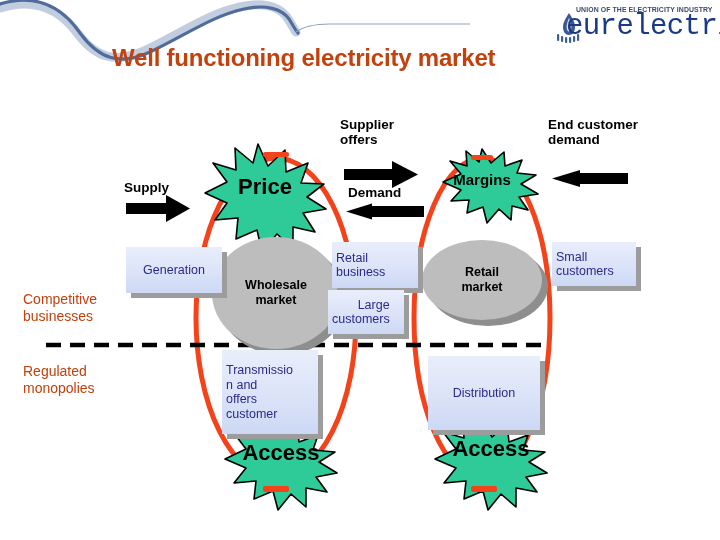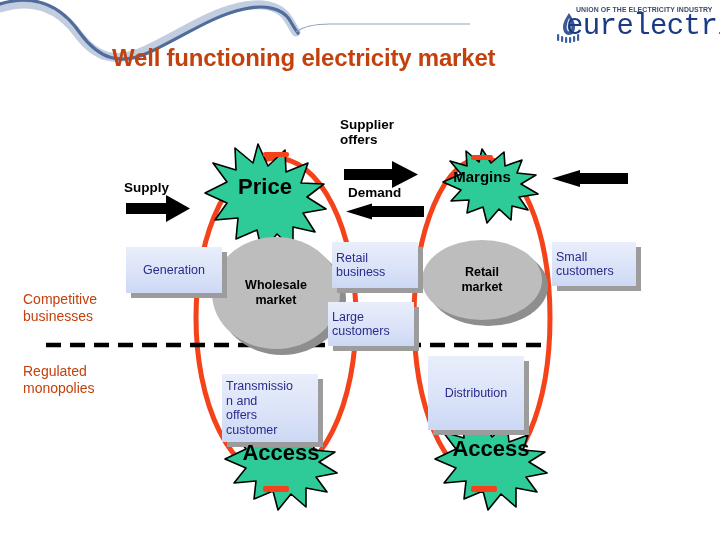--- a/index.html
+++ b/index.html
@@ -63,21 +63,21 @@
     box-shadow:6px 6px 0 0 #8e8e8e;
     color:#000;font-weight:bold;font-size:12.5px;line-height:15px;
     display:flex;align-items:center;justify-content:center;text-align:center;
     border-radius:50%;
     box-sizing:border-box;
   }
 
   
   .star-lbl{
     position:absolute;color:#000;font-weight:bold;text-align:center;
-    display:flex;align-items:flex-start;justify-content:center;
+    display:flex;align-items:flex-end;justify-content:center;
     white-space:nowrap;
   }
   .star-big{font-size:22px;}
   .star-mid{font-size:15px;}
 </style>
 </head>
 <body>
 
 <div id="stage">
 
@@ -175,44 +175,44 @@
     <span>Generation</span>
   </div>
 
   <div class="bbox left-al" style="left:332px;top:242px;width:86px;height:46px;">
     <div>
       <div>Retail</div>
       <div>business</div>
     </div>
   </div>
 
-  <div class="bbox left-al" style="left:328px;top:302px;width:86px;height:44px;">
+  <div class="bbox left-al" style="left:328px;top:290px;width:76px;height:44px;text-align:right;">
     <div>
       <div>Large</div>
       <div>customers</div>
     </div>
   </div>
 
   <div class="bbox left-al" style="left:552px;top:242px;width:84px;height:44px;">
     <div>
       <div>Small</div>
       <div>customers</div>
     </div>
   </div>
 
-  <div class="bbox left-al" style="left:222px;top:350px;width:96px;height:68px;margin-top:24px;">
+  <div class="bbox left-al" style="left:222px;top:350px;width:96px;height:84px;">
     <div>
       <div>Transmissio</div>
       <div>n and</div>
       <div>offers</div>
       <div>customer</div>
     </div>
   </div>
 
-  <div class="bbox" style="left:428px;top:356px;width:96px;height:74px;">
+  <div class="bbox" style="left:428px;top:356px;width:112px;height:74px;">
     <span>Distribution</span>
   </div>
 
   <div class="star-lbl star-big" style="left:205px;top:174px;width:120px;height:26px;">
     <span>Price</span>
   </div>
   <div class="star-lbl star-mid" style="left:432px;top:168px;width:100px;height:20px;">
     <span>Margins</span>
   </div>
   <div class="star-lbl star-big" style="left:222px;top:440px;width:118px;height:26px;">
@@ -228,20 +228,24 @@
 
   <div class="lbl" style="left:340px;top:117px;">
     <div>Supplier</div>
     <div>offers</div>
   </div>
 
   <div class="lbl" style="left:348px;top:185px;">
     <span>Demand</span>
   </div>
 
+  <div class="lbl" style="left:548px;top:117px;">
+    <div>End customer</div>
+    <div>demand</div>
+  </div>
 
   <div class="navy-lbl" style="left:23px;top:291px;">
     <div>Competitive</div>
     <div>businesses</div>
   </div>
 
   <div class="navy-lbl" style="left:23px;top:363px;">
     <div>Regulated</div>
     <div>monopolies</div>
   </div>

